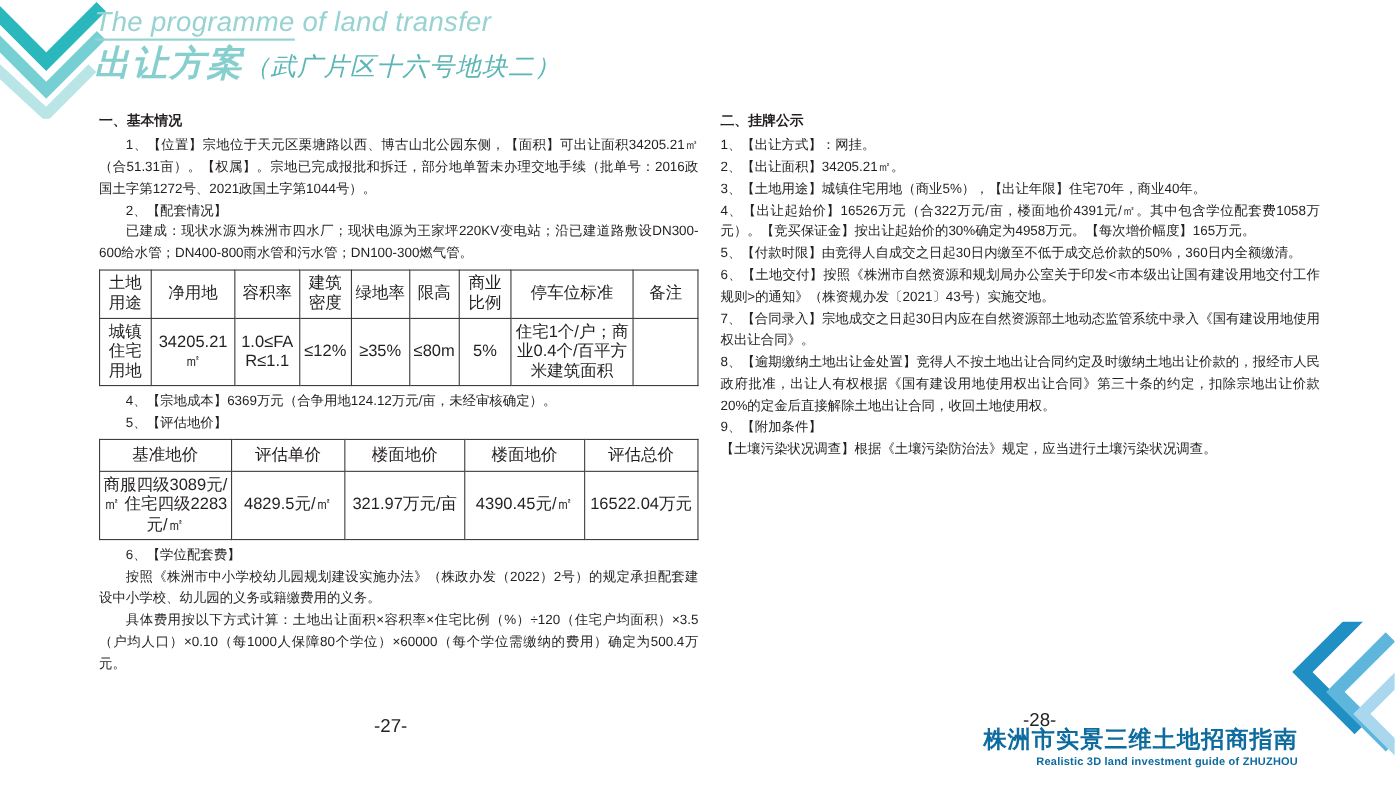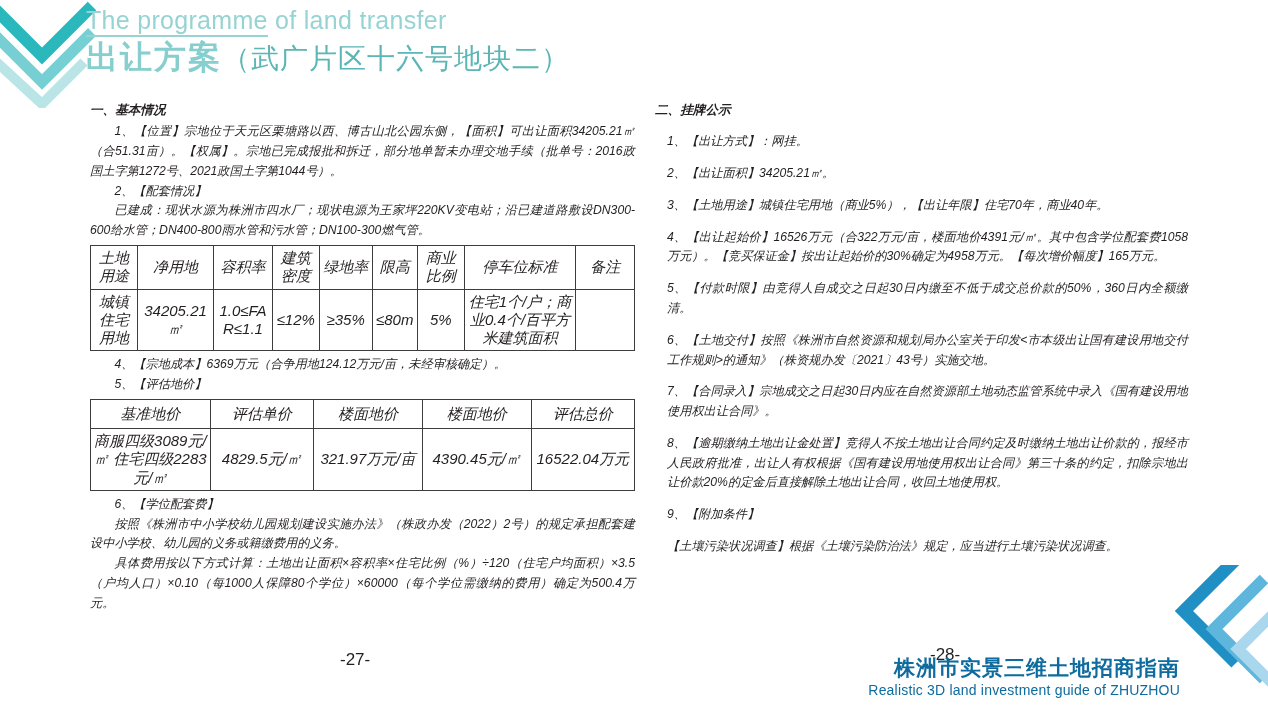--- a/index.html
+++ b/index.html
@@ -31,20 +31,21 @@
     overflow: hidden;
     pointer-events: none;
   }
 
   
   .doc-header {
     position: absolute;
     left: 0; top: 0;
     width: 100%;
     height: 96px;
+    font-style: italic;
   }
   .header-en {
     position: absolute;
     left: 86px; top: 6px;
     font-size: 25px;
     color: #96d3d2;
     letter-spacing: 0.3px;
     white-space: nowrap;
   }
   .header-en .ul {
@@ -56,32 +57,31 @@
     left: 86px; top: 36px;
     white-space: nowrap;
   }
   .header-cn .main {
     font-size: 32px;
     font-weight: bold;
     color: #86cfce;
     letter-spacing: 2px;
   }
   .header-cn .sub {
-    font-size: 28px;
+    font-size: 23px;
     color: #5bb6b5;
     letter-spacing: 1px;
   }
 
   
   .page-body {
     position: absolute;
     left: 0; top: 100px;
     width: 1268px;
     height: 540px;
-    font-style: italic;
   }
   .col {
     position: absolute;
     top: 0;
     font-size: 12.2px;
     line-height: 1.62;
     color: #231f20;
   }
   .col-left { left: 90px; width: 545px; }
   .col-right { left: 655px; width: 545px; }
@@ -92,21 +92,21 @@
     margin: 0 0 2px 0;
   }
   .para {
     margin: 0;
     text-align: justify;
     text-justify: inter-ideograph;
   }
   .indent2 { text-indent: 2em; }
 
   .list-item {
-    margin: 12px;
+    margin: 0;
     text-align: justify;
     text-justify: inter-ideograph;
   }
 
   
   table.doc-table {
     border-collapse: collapse;
     width: 100%;
     font-size: 15px;
     line-height: 1.22;
@@ -141,22 +141,22 @@
     text-align: right;
     color: #0d6b9e;
   }
   .footer-brand .cn {
     font-size: 21px;
     font-weight: bold;
     letter-spacing: 1px;
     line-height: 1.25;
   }
   .footer-brand .en {
-    font-size: 14px;
-    font-weight: normal;
+    font-size: 10px;
+    font-weight: bold;
     letter-spacing: 0.2px;
     line-height: 1.3;
   }
   .nowrap { white-space: nowrap; }
 </style>
 </head>
 <body>
 
 <div class="corner-deco-tl">
   <svg width="110" height="108" viewBox="0 0 110 108" xmlns="http://www.w3.org/2000/svg">

